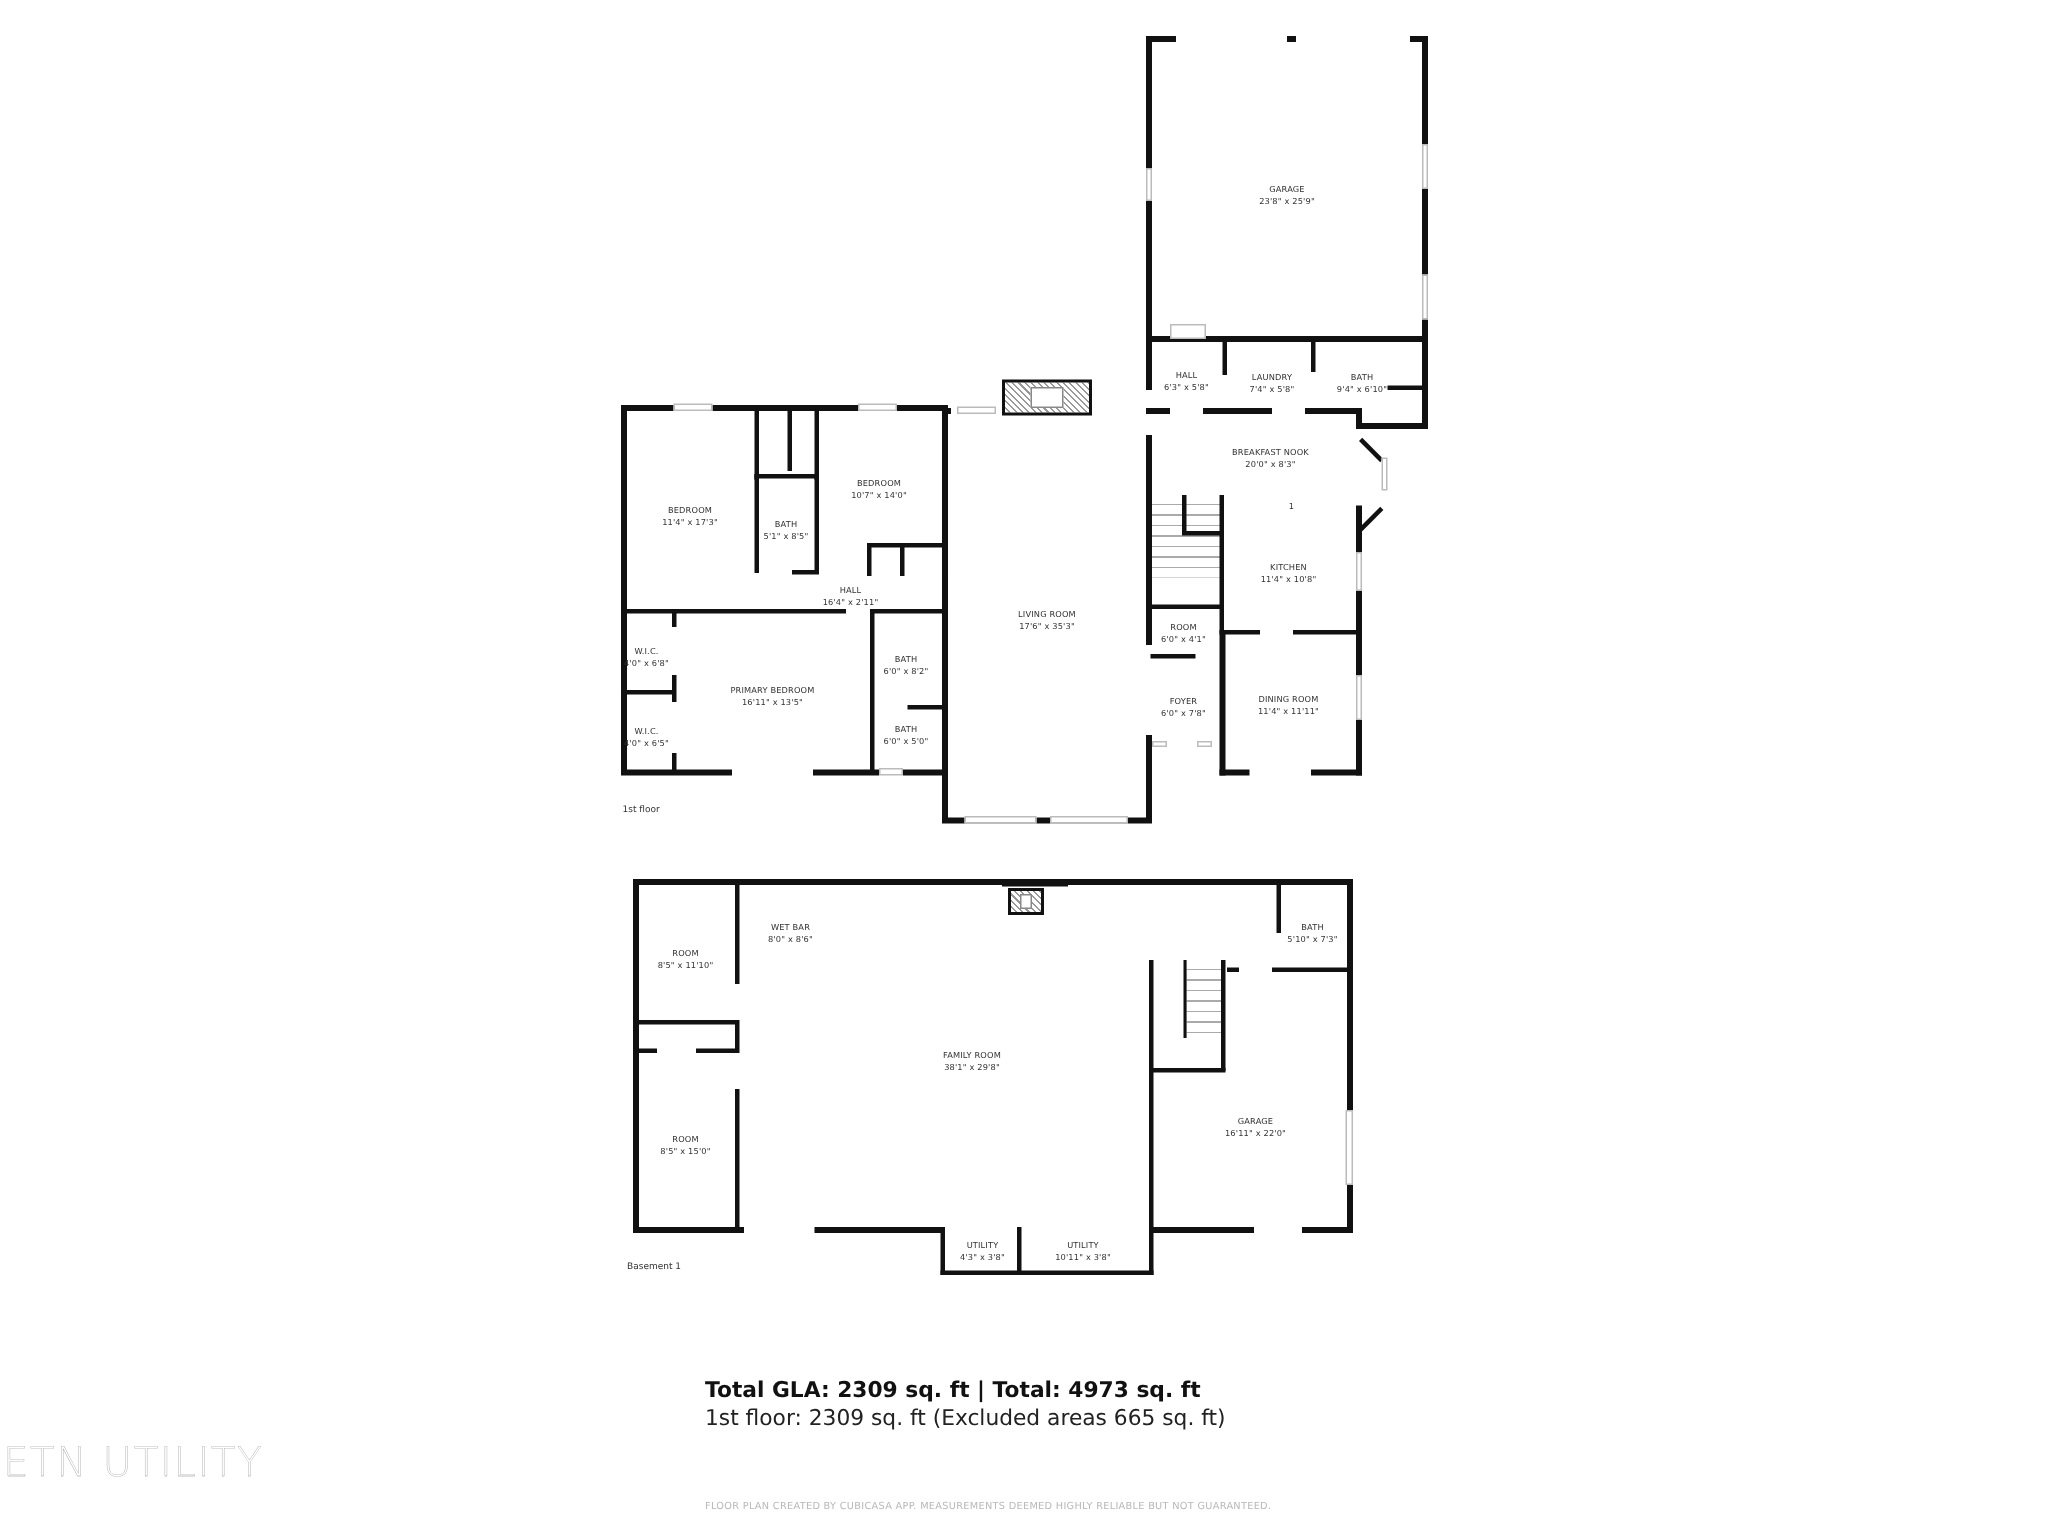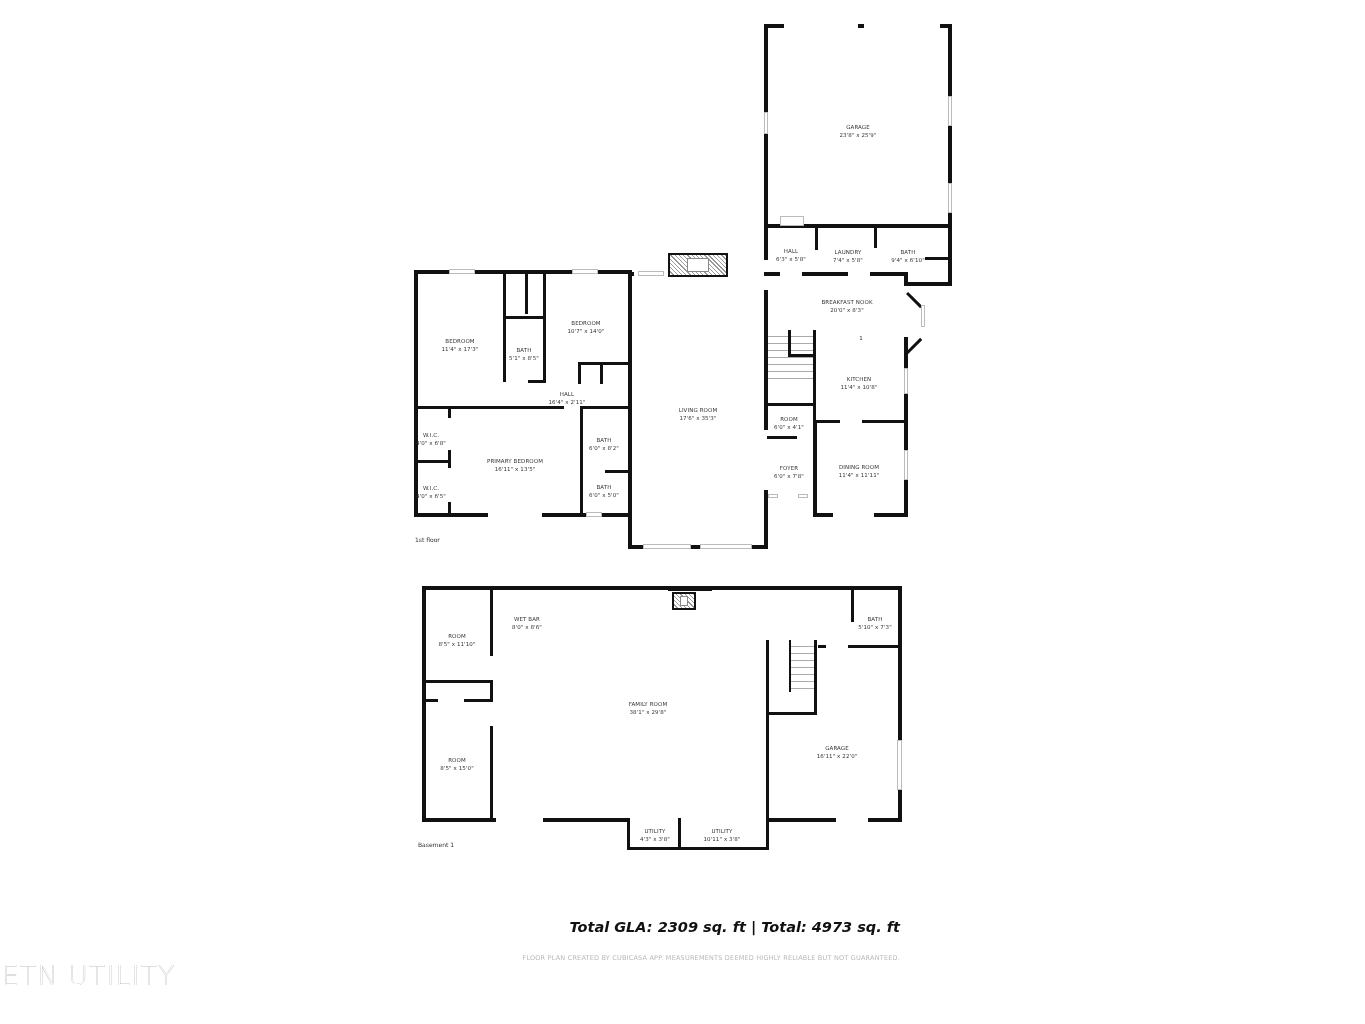--- a/index.html
+++ b/index.html
@@ -11,24 +11,24 @@
   .lbl { position: absolute; transform: translate(-50%, -50%); text-align: center;
          font-size: 5.5px; line-height: 8px; color: #333; white-space: nowrap; letter-spacing: 0.1px; }
   .lbl .n { display: block; text-transform: uppercase; }
   .lbl .d { display: block; }
   .floor-label { position: absolute; font-size: 6px; color: #333; }
   .hatch { position: absolute; border: 2px solid #111; box-sizing: border-box;
            background: repeating-linear-gradient(45deg, #fff 0 2px, #999 2px 3px); }
   .hatch .inner { position: absolute; left: 30%; top: 15%; width: 40%; height: 70%; background:#fff; border:1px solid #888; box-sizing:border-box; }
   .stairs { position: absolute; box-sizing: border-box; border-left: 1px solid #999;
             background: repeating-linear-gradient(180deg, #fff 0 6px, #aaa 6px 7px); }
-  .summary { position: absolute; left: 470px; top: 918px; width: 430px; text-align: right; font-style: italic; }
+  .summary { position: absolute; left: 470px; top: 918px; width: 430px; text-align: left; }
   .summary .t { font-family: "DejaVu Sans", sans-serif; font-weight: bold; font-size: 14.5px; color: #111; line-height: 19px; }
   .summary .s { font-size: 14.5px; color: #222; line-height: 19px; }
-  .disclaimer { position: absolute; left: 470px; top: 954px; width: 430px; text-align: right;
+  .disclaimer { position: absolute; left: 470px; top: 1000px; width: 430px; text-align: left;
                 font-size: 6.5px; color: #b8b8b8; letter-spacing: 0.2px; }
   .logo { position: absolute; left: 2px; top: 960px; font-size: 27px; color: #888;
           letter-spacing: 1px; font-family: "DejaVu Sans", sans-serif; font-weight: 200;
           -webkit-text-stroke: 0.2px #888; color: transparent; }
 </style>
 </head>
 <body>
 
 <div class="plan">
 
@@ -267,15 +267,16 @@
   </div>
   <div class="lbl" style="left:722px;top:835px">
     <span class="n">UTILITY</span>
     <span class="d">10'11" x 3'8"</span>
   </div>
   <div class="floor-label" style="left:418px;top:841px">Basement 1</div>
 </div>
 
 <div class="summary">
   <div class="t">Total GLA: 2309 sq. ft | Total: 4973 sq. ft</div>
+  <div class="s">1st floor: 2309 sq. ft (Excluded areas 665 sq. ft)</div>
 </div>
 <div class="disclaimer">FLOOR PLAN CREATED BY CUBICASA APP. MEASUREMENTS DEEMED HIGHLY RELIABLE BUT NOT GUARANTEED.</div>
 <div class="logo">ETN UTILITY</div>
 
 </body></html>

